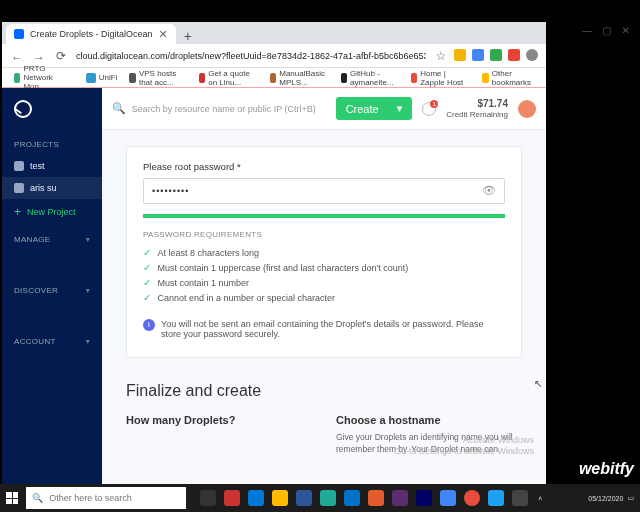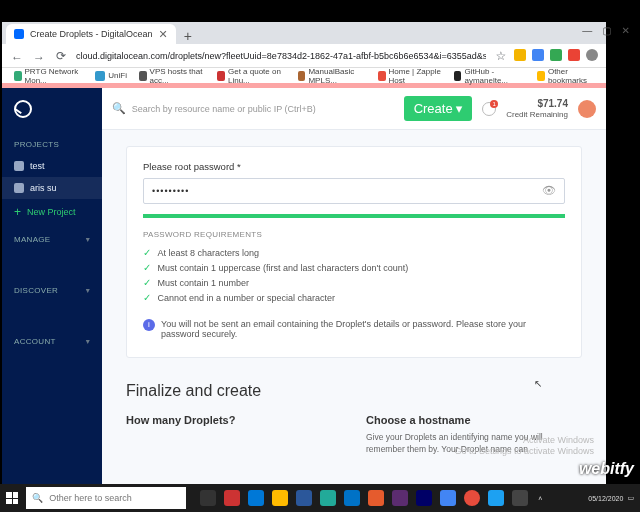--- a/index.html
+++ b/index.html
@@ -1,30 +1,30 @@
 <!DOCTYPE html>
 <html><head>
 <meta charset="utf-8">
 <style>
 * { margin:0; padding:0; box-sizing:border-box; font-family:"Segoe UI",Arial,sans-serif; }
 body { width:640px; height:512px; background:#000; overflow:hidden; position:relative; }
-.viewport { position:absolute; top:22px; left:2px; width:604px; height:490px; background:#fff; }
+.viewport { position:absolute; top:22px; left:2px; width:544px; height:490px; background:#fff; }
 
 
 .tabbar { height:22px; background:#dee1e6; display:flex; align-items:flex-end; padding-left:4px; }
 .tab { height:20px; background:#fff; border-radius:6px 6px 0 0; display:flex; align-items:center; padding:0 8px; font-size:9px; color:#333; gap:6px; }
 .tab-icon { width:10px; height:10px; background:#0069ff; border-radius:2px; }
 .tab-close { color:#666; font-size:11px; }
 .newtab { padding:0 8px; color:#555; font-size:14px; }
 .addrbar { height:24px; background:#fff; border-bottom:1px solid #ddd; display:flex; align-items:center; gap:8px; padding:0 8px; }
 .nav-btn { width:14px; color:#5f6368; font-size:12px; text-align:center; }
 .url { flex:1; font-size:9px; color:#202124; white-space:nowrap; overflow:hidden; }
 .ext-icons { display:flex; gap:6px; }
 .ext-ic { width:12px; height:12px; border-radius:2px; }
-.bkbar { height:20px; background:#fff; border-bottom:5px solid #fca5a5; display:flex; align-items:center; gap:4px; padding:0 8px; font-size:8px; color:#444; }
+.bkbar { height:20px; background:#fff; border-bottom:1px solid #fca5a5; display:flex; align-items:center; gap:4px; padding:0 8px; font-size:8px; color:#444; }
 .bk { display:flex; align-items:center; gap:3px; padding:0 4px; }
 .bk-ic { width:10px; height:10px; border-radius:2px; background:#888; }
 
 
 .app { display:flex; height:calc(100% - 66px); }
 .sidebar { width:100px; background:#031b4e; color:#fff; display:flex; flex-direction:column; }
 .logo { height:42px; display:flex; align-items:center; padding-left:12px; }
 .logo-ic { width:18px; height:18px; border:2px solid #fff; border-radius:50%; position:relative; }
 .logo-ic::after { content:""; position:absolute; width:8px; height:2px; background:#fff; bottom:4px; left:-2px; transform:rotate(35deg); }
 .side-hd { font-size:8px; color:#8aa; padding:10px 12px 6px; letter-spacing:0.3px; }
@@ -32,21 +32,21 @@
 .side-item.active { background:rgba(255,255,255,0.08); }
 .proj-ic { width:10px; height:10px; background:#97a7c3; border-radius:2px; }
 .newproj { color:#2ecc71; }
 .newproj .plus { color:#2ecc71; font-size:12px; }
 .side-hd.exp::after { content:"▾"; float:right; font-size:8px; color:#678; }
 
 .main { flex:1; background:#f7f9fc; overflow:hidden; position:relative; }
 .topbar { height:42px; background:#fff; border-bottom:1px solid #e6eaf0; display:flex; align-items:center; padding:0 10px; gap:10px; }
 .search { flex:1; display:flex; align-items:center; gap:6px; font-size:9px; color:#999; }
 .search-ic { color:#888; font-size:11px; }
-.create-btn { background:#2ecc71; color:#fff; font-size:13px; padding:5px 10px; border-radius:3px; display:flex; align-items:center; gap:3px; }
+.create-btn { background:#2ecc71; color:#fff; font-size:11px; padding:5px 10px; border-radius:3px; display:flex; align-items:center; gap:18px; }
 .bell { width:14px; height:14px; border:1px solid #bbb; border-radius:50%; position:relative; }
 .bell-dot { position:absolute; top:-3px; right:-3px; width:8px; height:8px; background:#e74c3c; border-radius:50%; font-size:6px; color:#fff; text-align:center; line-height:8px; }
 .credit { text-align:right; font-size:8px; color:#555; line-height:1.2; }
 .credit .amt { font-size:10px; font-weight:700; }
 .avatar { width:18px; height:18px; background:#e86; border-radius:50%; }
 
 .content { padding:16px 24px; font-size:10px; color:#333; }
 .card { background:#fff; border:1px solid #e6eaf0; border-radius:3px; padding:14px 16px 18px; margin-bottom:24px; }
 .lbl { font-size:9.5px; color:#333; margin-bottom:6px; }
 .lbl .req { color:#333; }
@@ -134,26 +134,26 @@
       </div>
     <div class="bk">
         <div class="bk-ic" style="background:#c33"></div>
         <span>Get a quote on Linu...</span>
       </div>
     <div class="bk">
         <div class="bk-ic" style="background:#a63"></div>
         <span>ManualBasic MPLS...</span>
       </div>
     <div class="bk">
+        <div class="bk-ic" style="background:#222"></div>
+        <span>GitHub - aymanelte...</span>
+      </div>
+    <div class="bk">
         <div class="bk-ic" style="background:#e74c3c"></div>
         <span>Home | Zapple Host</span>
-      </div>
-    <div class="bk">
-        <div class="bk-ic" style="background:#222"></div>
-        <span>GitHub - aymanelte...</span>
       </div>
     <div style="flex:1"></div>
     <div class="bk">
         <div class="bk-ic" style="background:#fb0"></div>
         <span>Other bookmarks</span>
       </div>
   </div>
 
   <div class="app">
     <div class="sidebar">

